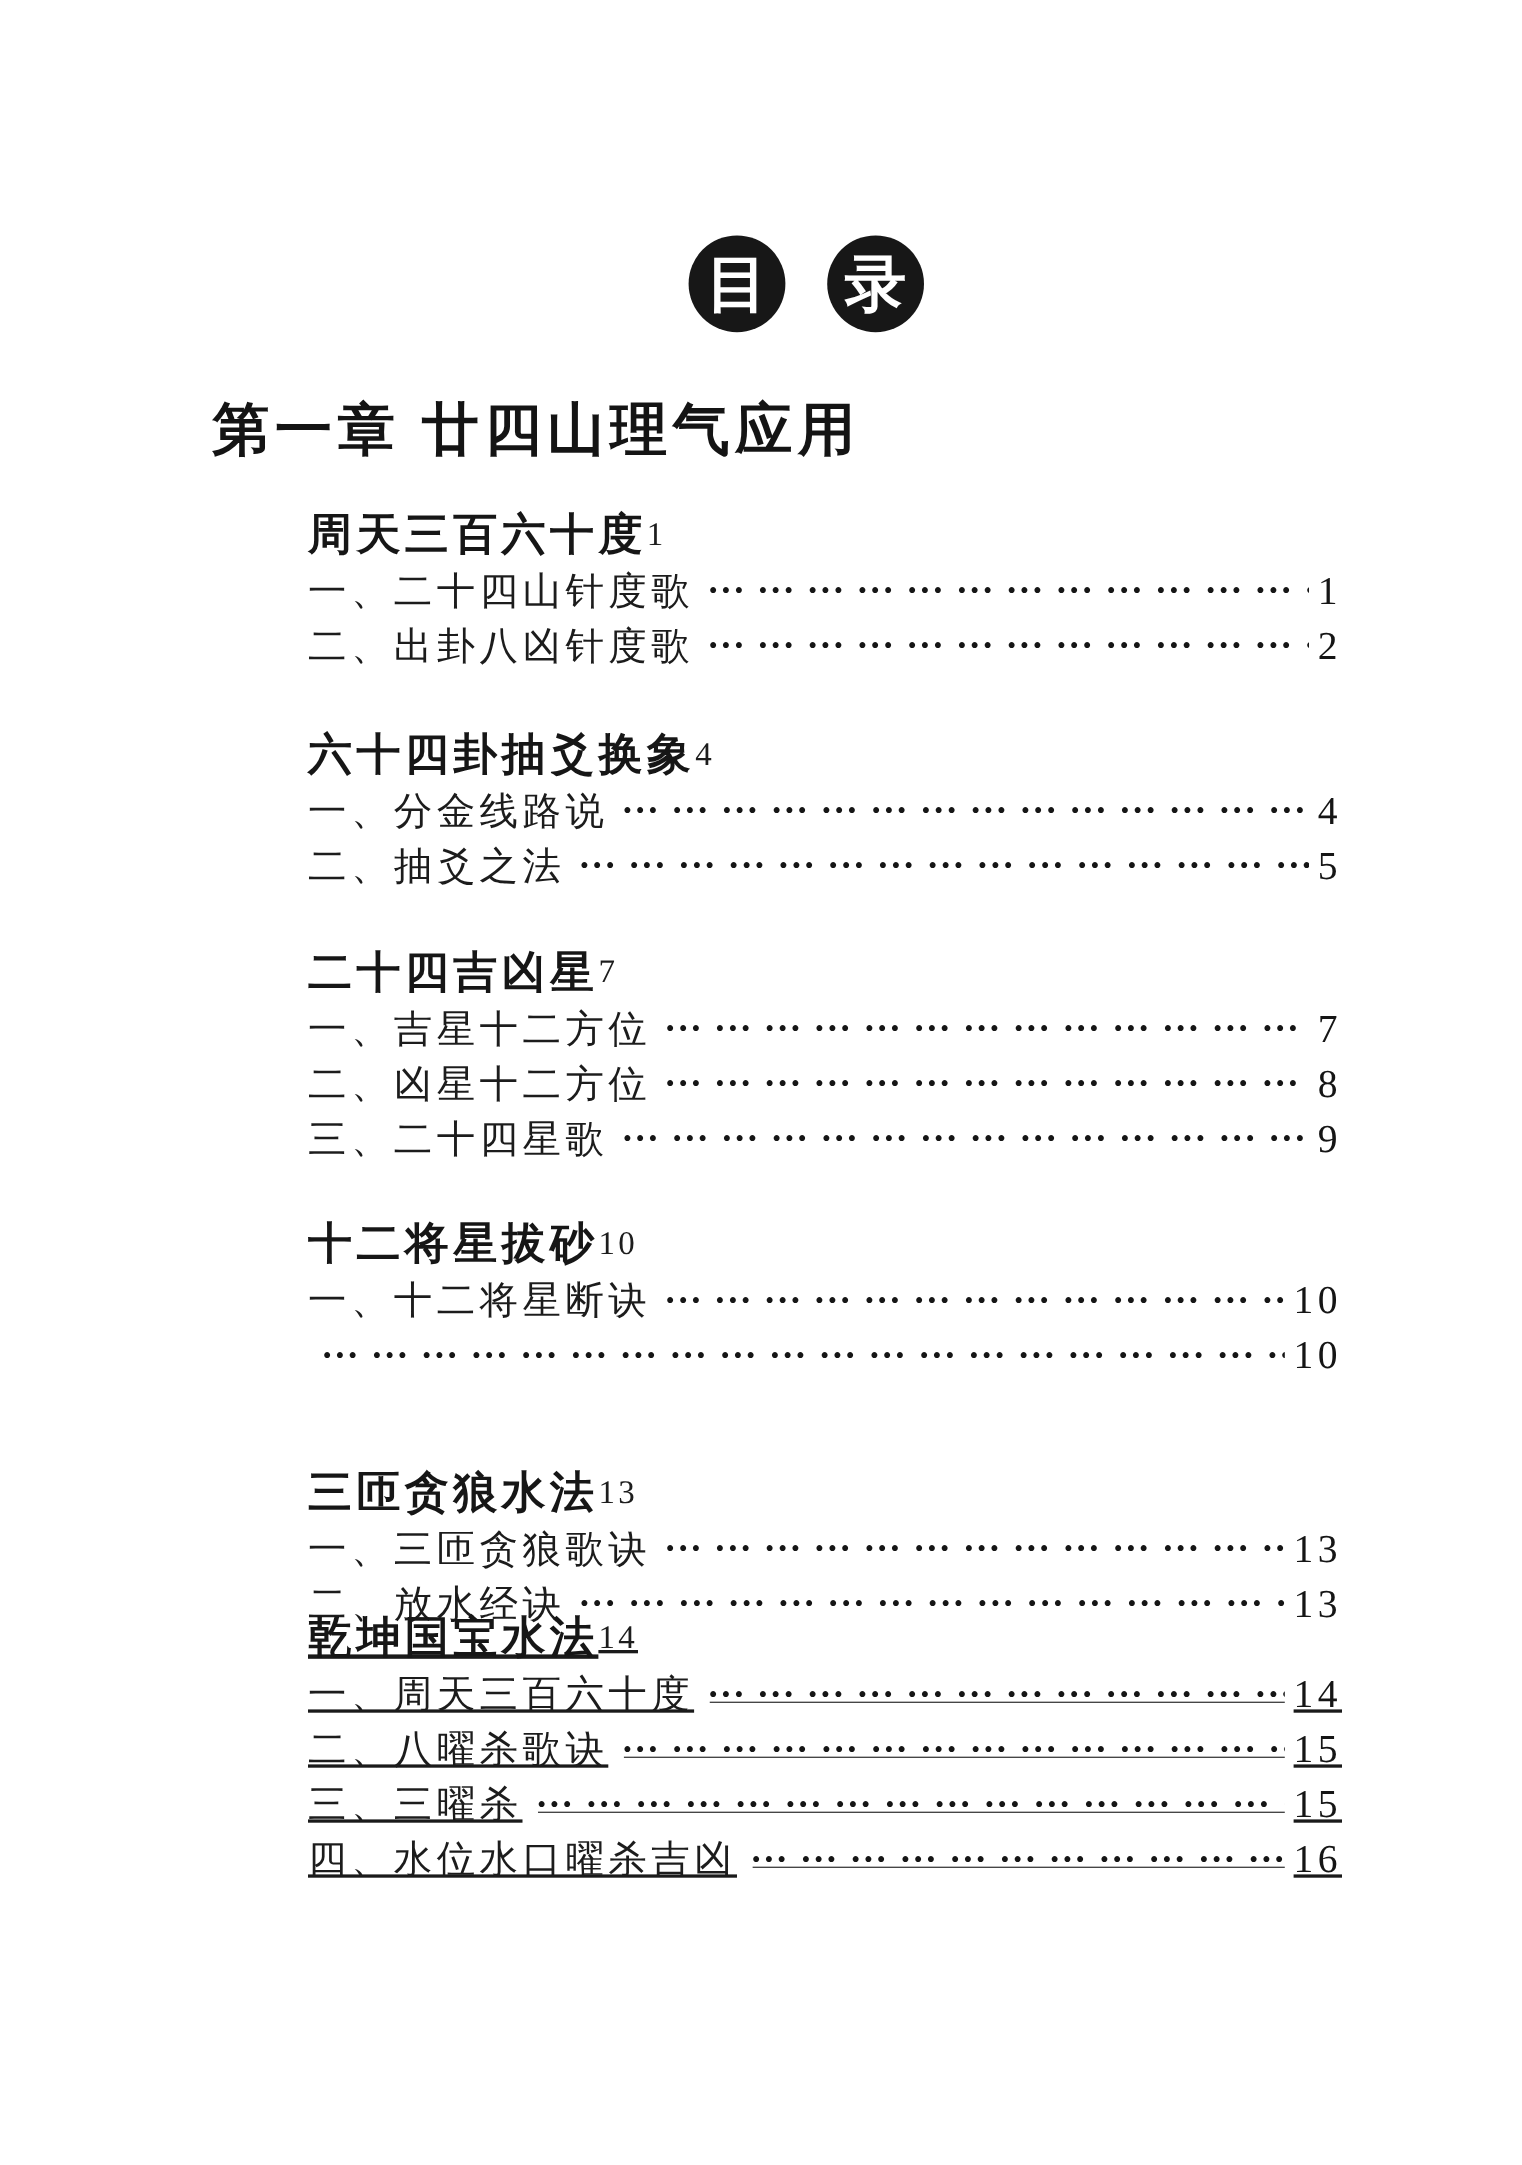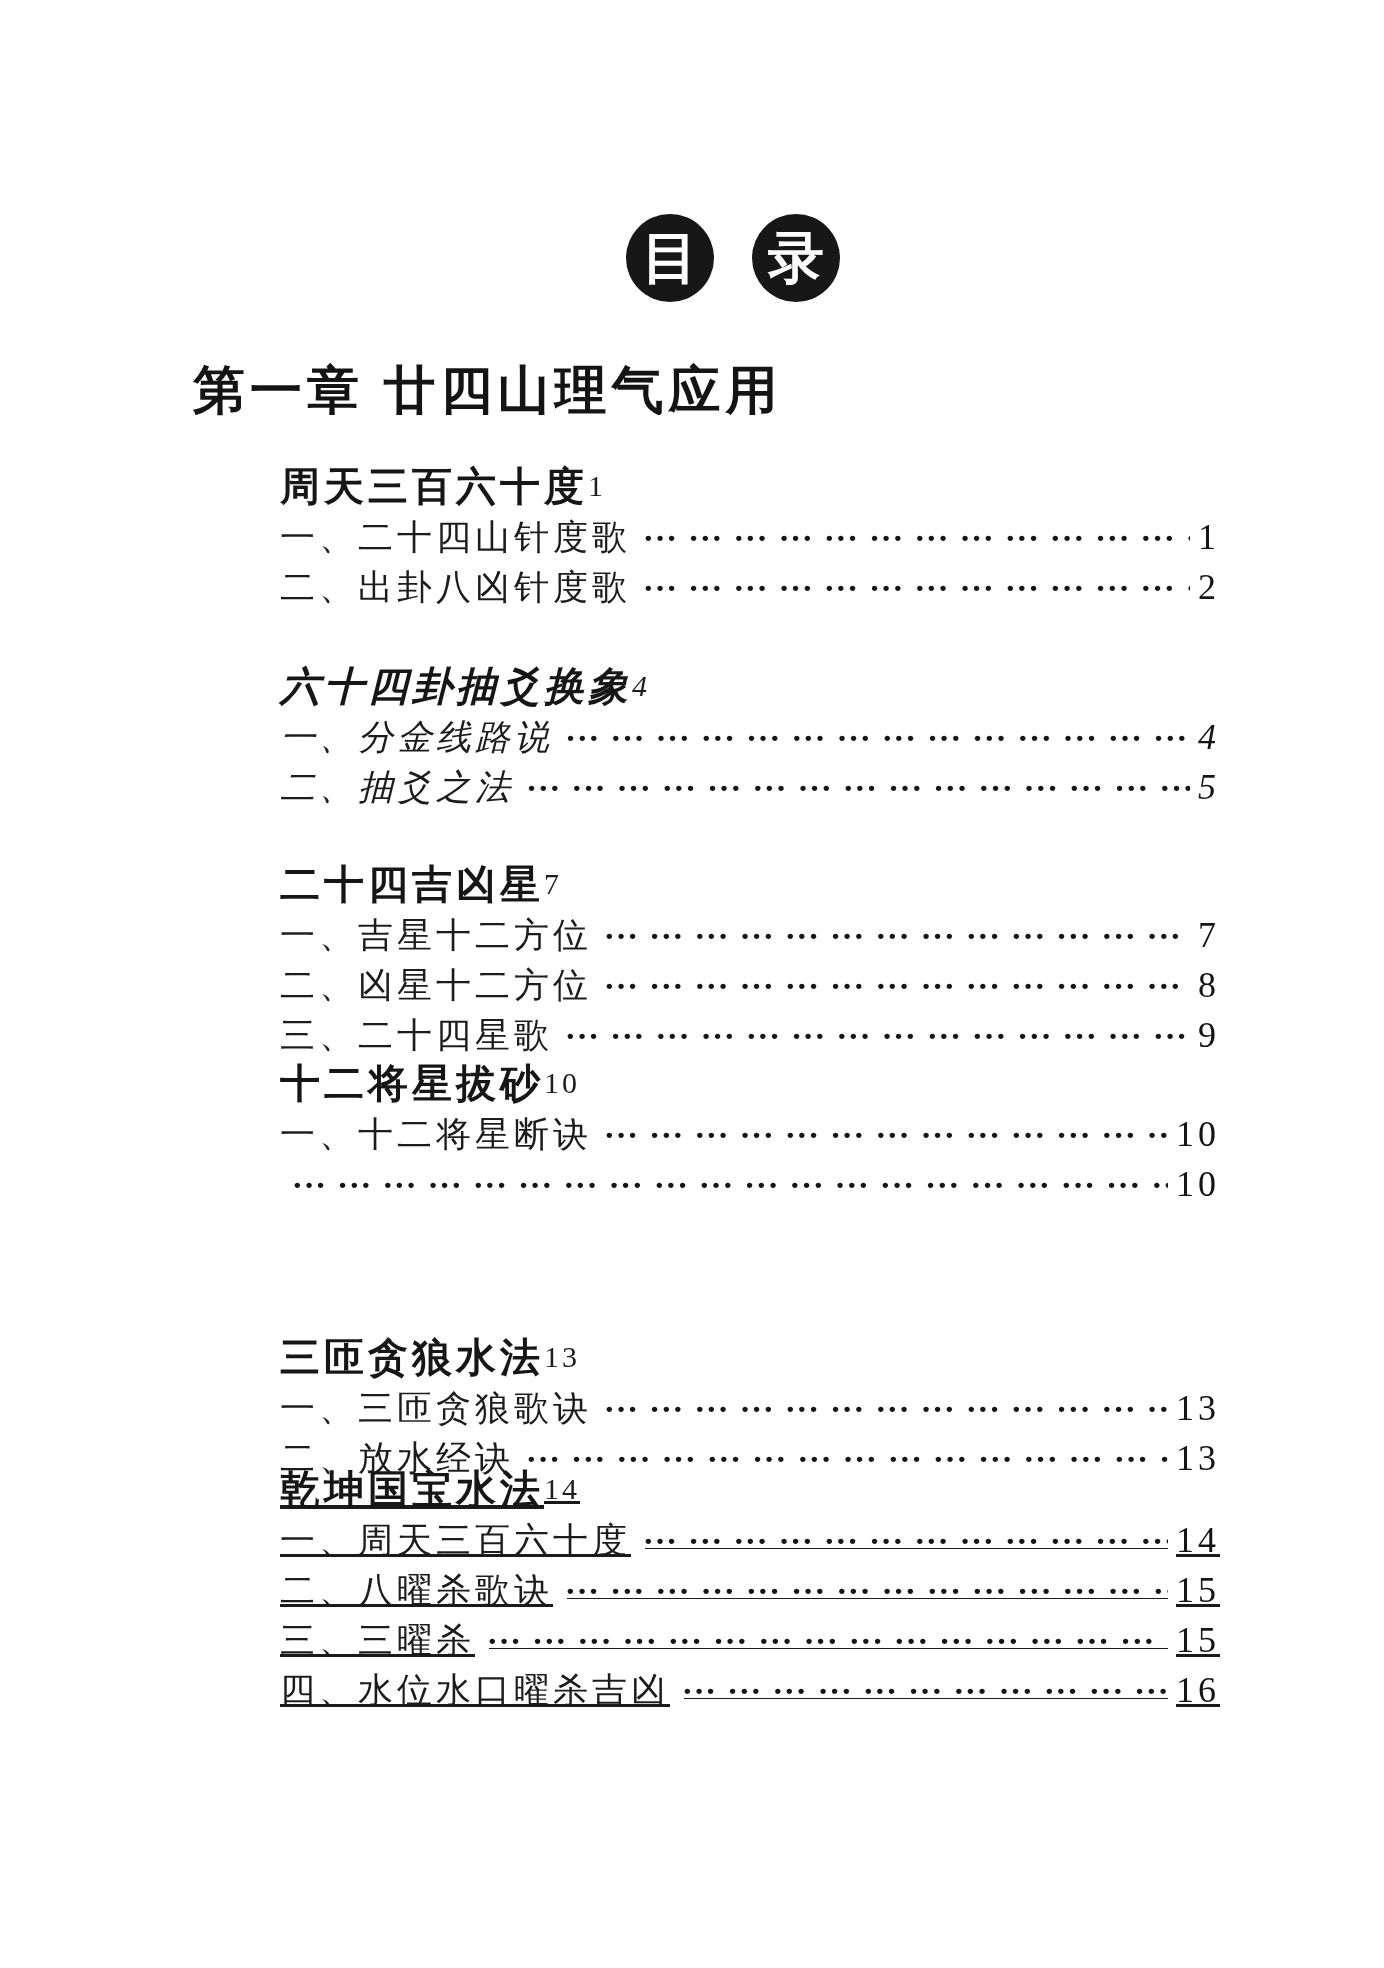--- a/index.html
+++ b/index.html
@@ -134,21 +134,21 @@
           <span class="item-label">一、二十四山针度歌</span>
           <span class="dots">••• ••• ••• ••• ••• ••• ••• ••• ••• ••• ••• ••• ••• ••• ••• ••• ••• ••• ••• ••• ••• ••• ••• ••• ••• ••• </span>
           <span class="item-page">1</span>
         </div>
         <div class="toc-item">
           <span class="item-label">二、出卦八凶针度歌</span>
           <span class="dots">••• ••• ••• ••• ••• ••• ••• ••• ••• ••• ••• ••• ••• ••• ••• ••• ••• ••• ••• ••• ••• ••• ••• ••• ••• ••• </span>
           <span class="item-page">2</span>
         </div>
       </section>
-      <section class="toc-section" style="top: 660px; font-style: italic;">
+      <section class="toc-section" style="top: 660px;">
         <div class="sec-heading">
           <span class="sec-title">六十四卦抽爻换象</span>
           <span class="sec-page">4</span>
         </div>
         <div class="toc-item">
           <span class="item-label">一、分金线路说</span>
           <span class="dots">••• ••• ••• ••• ••• ••• ••• ••• ••• ••• ••• ••• ••• ••• ••• ••• ••• ••• ••• ••• ••• ••• ••• ••• ••• ••• </span>
           <span class="item-page">4</span>
         </div>
         <div class="toc-item">
@@ -171,21 +171,21 @@
           <span class="item-label">二、凶星十二方位</span>
           <span class="dots">••• ••• ••• ••• ••• ••• ••• ••• ••• ••• ••• ••• ••• ••• ••• ••• ••• ••• ••• ••• ••• ••• ••• ••• ••• ••• </span>
           <span class="item-page">8</span>
         </div>
         <div class="toc-item">
           <span class="item-label">三、二十四星歌</span>
           <span class="dots">••• ••• ••• ••• ••• ••• ••• ••• ••• ••• ••• ••• ••• ••• ••• ••• ••• ••• ••• ••• ••• ••• ••• ••• ••• ••• </span>
           <span class="item-page">9</span>
         </div>
       </section>
-      <section class="toc-section" style="top: 1057px;">
+      <section class="toc-section" style="top: 1105px;">
         <div class="sec-heading">
           <span class="sec-title">十二将星拔砂</span>
           <span class="sec-page">10</span>
         </div>
         <div class="toc-item">
           <span class="item-label">一、十二将星断诀</span>
           <span class="dots">••• ••• ••• ••• ••• ••• ••• ••• ••• ••• ••• ••• ••• ••• ••• ••• ••• ••• ••• ••• ••• ••• ••• ••• ••• ••• </span>
           <span class="item-page">10</span>
         </div>
         <div class="toc-item">

